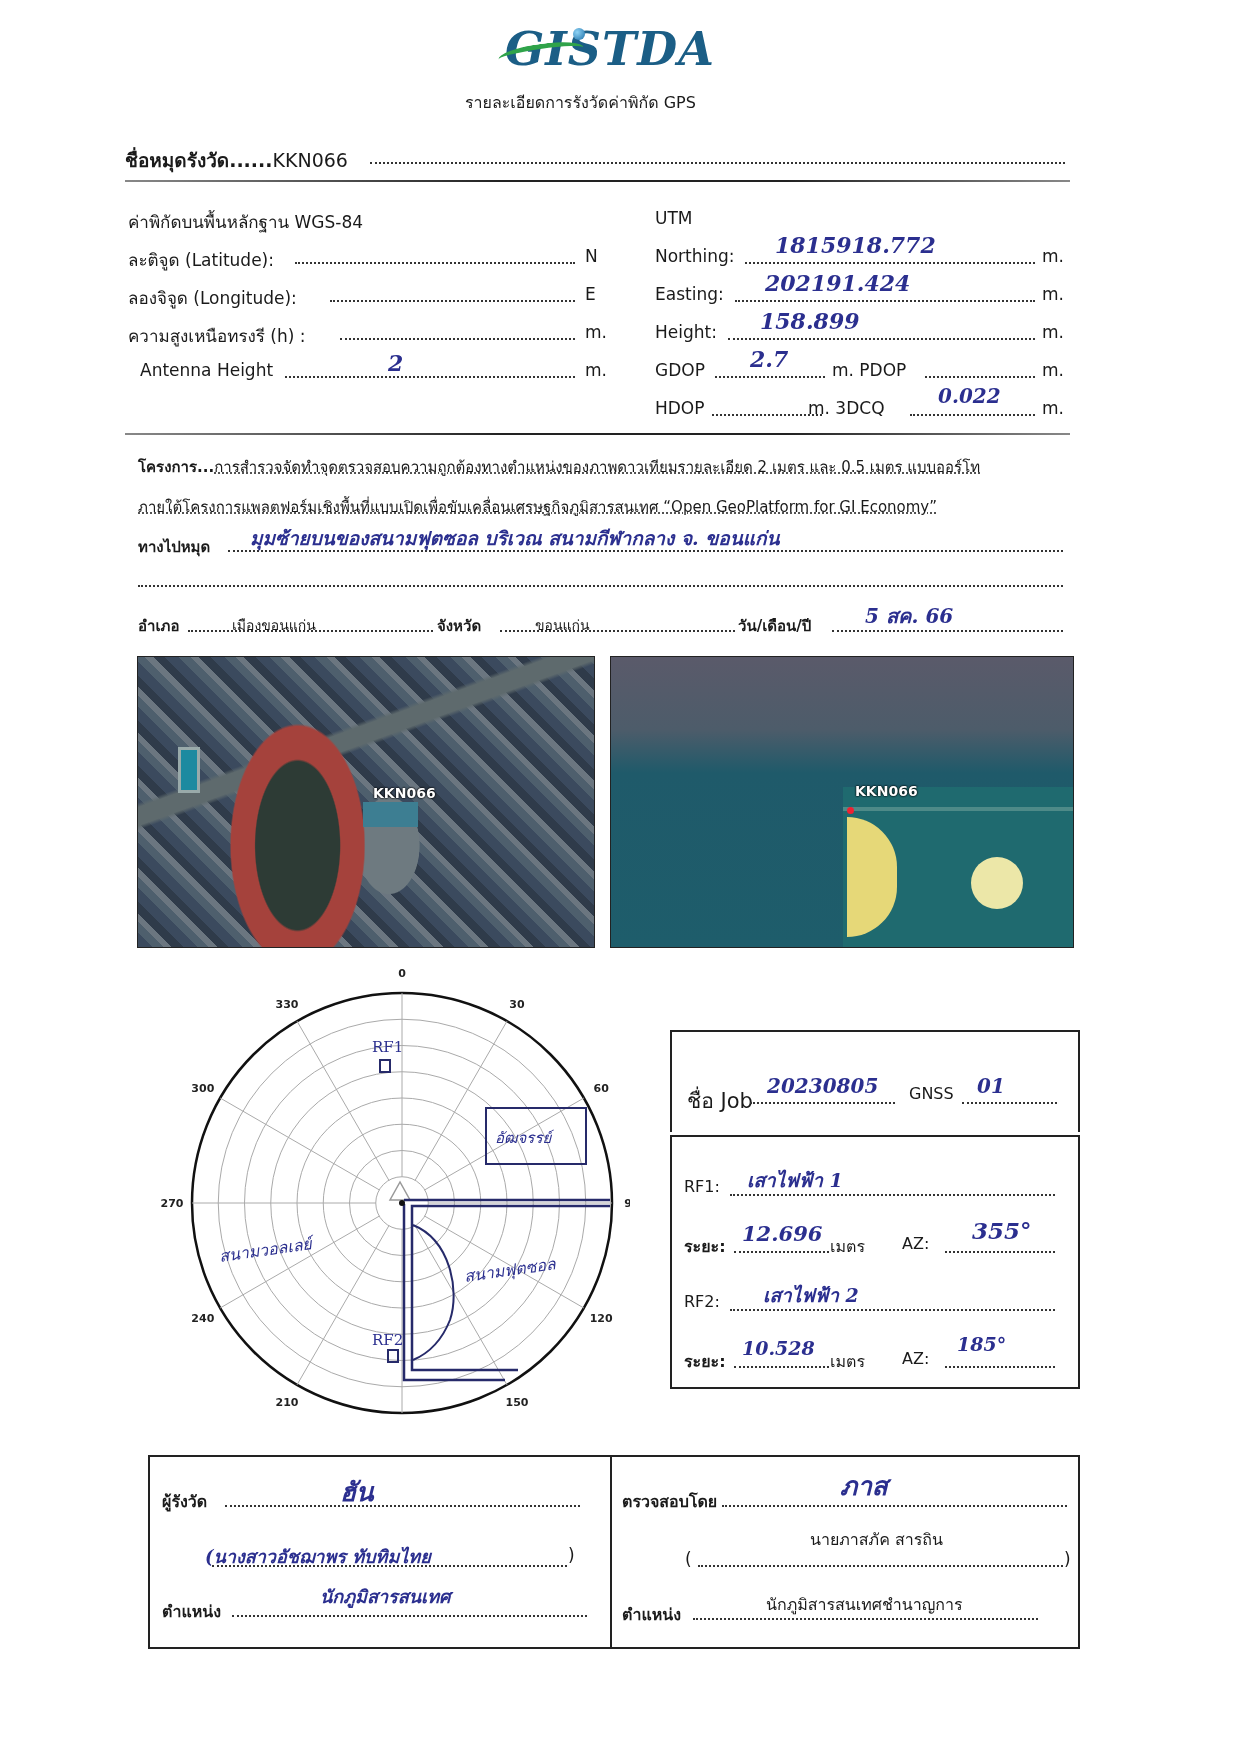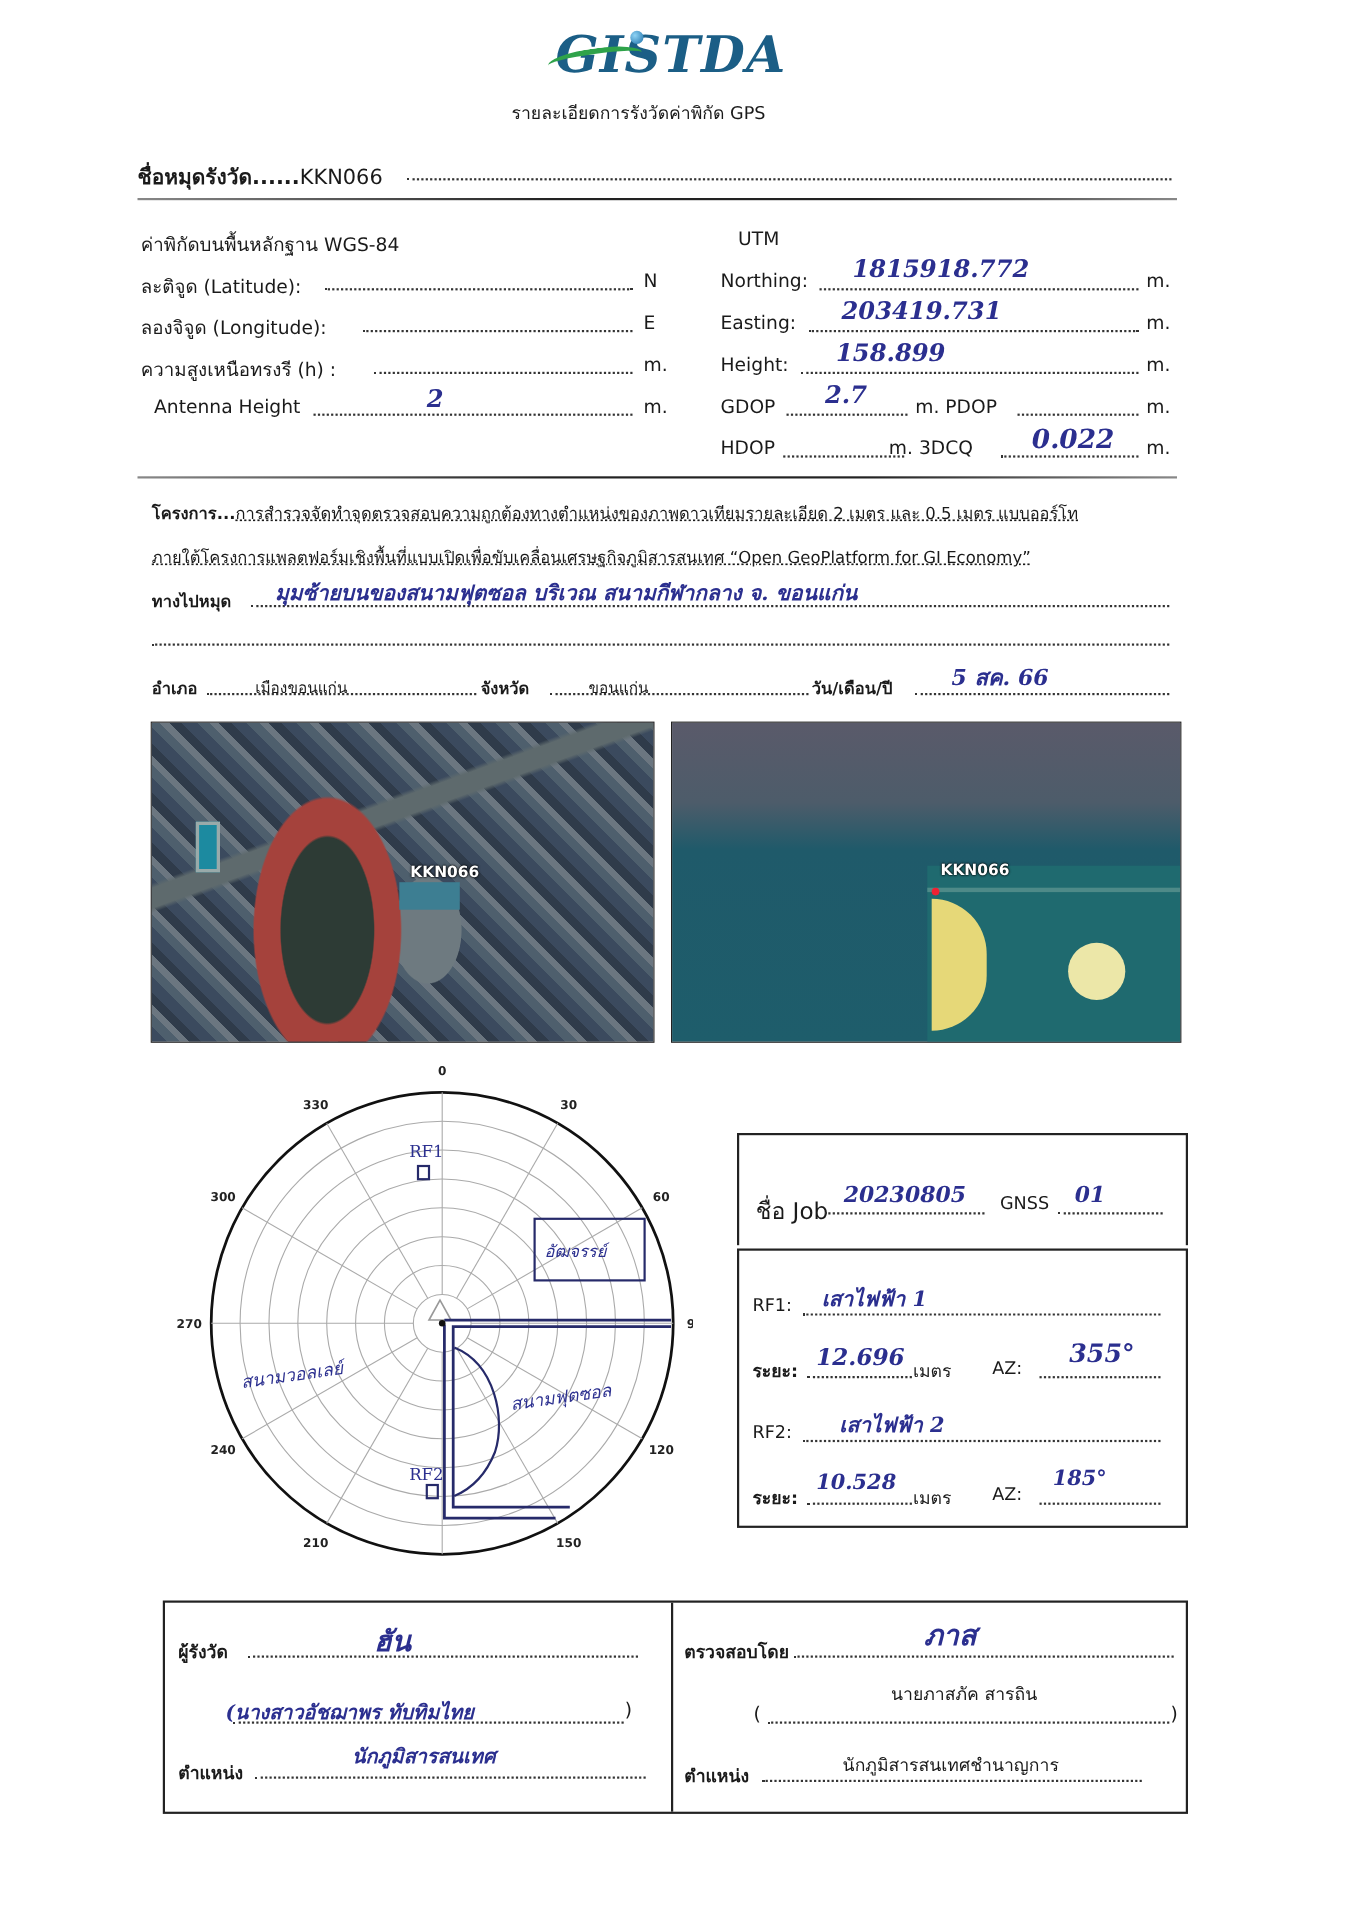--- a/index.html
+++ b/index.html
@@ -52,51 +52,51 @@
 <div class="abs lbl" style="left:128px;top:322px;">ความสูงเหนือทรงรี (h) :</div>
 <div class="dots" style="left:340px;top:338px;width:235px;"></div>
 <div class="abs hand" style="left:400px;top:314px;"></div>
 <div class="abs lbl" style="left:585px;top:322px;">m.</div>
 
 <div class="abs lbl" style="left:140px;top:360px;">Antenna Height</div>
 <div class="dots" style="left:285px;top:376px;width:290px;"></div>
 <div class="abs hand" style="left:388px;top:350px;font-size:22px;">2</div>
 <div class="abs lbl" style="left:585px;top:360px;">m.</div>
 
-<div class="abs lbl" style="left:655px;top:208px;margin-left:16px;">UTM</div>
+<div class="abs lbl" style="left:655px;top:208px;">UTM</div>
 
 <div class="abs lbl" style="left:655px;top:246px;">Northing:</div>
 <div class="dots" style="left:745px;top:262px;width:290px;"></div>
 <div class="abs hand" style="left:775px;top:232px;font-size:22px;">1815918.772</div>
 <div class="abs lbl" style="left:1042px;top:246px;">m.</div>
 
 <div class="abs lbl" style="left:655px;top:284px;">Easting:</div>
 <div class="dots" style="left:735px;top:300px;width:300px;"></div>
-<div class="abs hand" style="left:765px;top:270px;font-size:22px;">203419.731</div>
+<div class="abs hand" style="left:765px;top:270px;font-size:22px;">202191.424</div>
 <div class="abs lbl" style="left:1042px;top:284px;">m.</div>
 
 <div class="abs lbl" style="left:655px;top:322px;">Height:</div>
 <div class="dots" style="left:728px;top:338px;width:307px;"></div>
 <div class="abs hand" style="left:760px;top:308px;font-size:22px;">158.899</div>
 <div class="abs lbl" style="left:1042px;top:322px;">m.</div>
 
 <div class="abs lbl" style="left:655px;top:360px;">GDOP</div>
 <div class="dots" style="left:715px;top:376px;width:110px;"></div>
 <div class="abs hand" style="left:750px;top:346px;font-size:22px;">2.7</div>
 <div class="abs lbl" style="left:832px;top:360px;">m. PDOP</div>
 <div class="dots" style="left:925px;top:376px;width:110px;"></div>
 <div class="abs hand" style="left:950px;top:346px;"></div>
 <div class="abs lbl" style="left:1042px;top:360px;">m.</div>
 
 <div class="abs lbl" style="left:655px;top:398px;">HDOP</div>
 <div class="dots" style="left:712px;top:414px;width:110px;"></div>
 <div class="abs hand" style="left:740px;top:384px;"></div>
 <div class="abs lbl" style="left:808px;top:398px;">m. 3DCQ</div>
 <div class="dots" style="left:910px;top:414px;width:125px;"></div>
-<div class="abs hand" style="left:938px;top:384px;font-size:24px;">0.022</div>
+<div class="abs hand" style="left:938px;top:384px;font-size:20px;">0.022</div>
 <div class="abs lbl" style="left:1042px;top:398px;">m.</div>
 
 <div class="rule" style="left:125px;top:433px;width:945px;"></div>
 
 <div class="abs lbl" style="left:138px;top:455px;font-size:15px;">
   <span style="font-weight:bold;">โครงการ...</span><span class="under">การสำรวจจัดทำจุดตรวจสอบความถูกต้องทางตำแหน่งของภาพดาวเทียมรายละเอียด 2 เมตร และ 0.5 เมตร แบบออร์โท</span>
 </div>
 <div class="abs lbl under" style="left:138px;top:495px;font-size:15px;">ภายใต้โครงการแพลตฟอร์มเชิงพื้นที่แบบเปิดเพื่อขับเคลื่อนเศรษฐกิจภูมิสารสนเทศ “Open GeoPlatform for GI Economy”</div>
 
 <div class="abs lbl" style="left:138px;top:535px;font-size:15px;font-weight:bold;">ทางไปหมุด</div>

